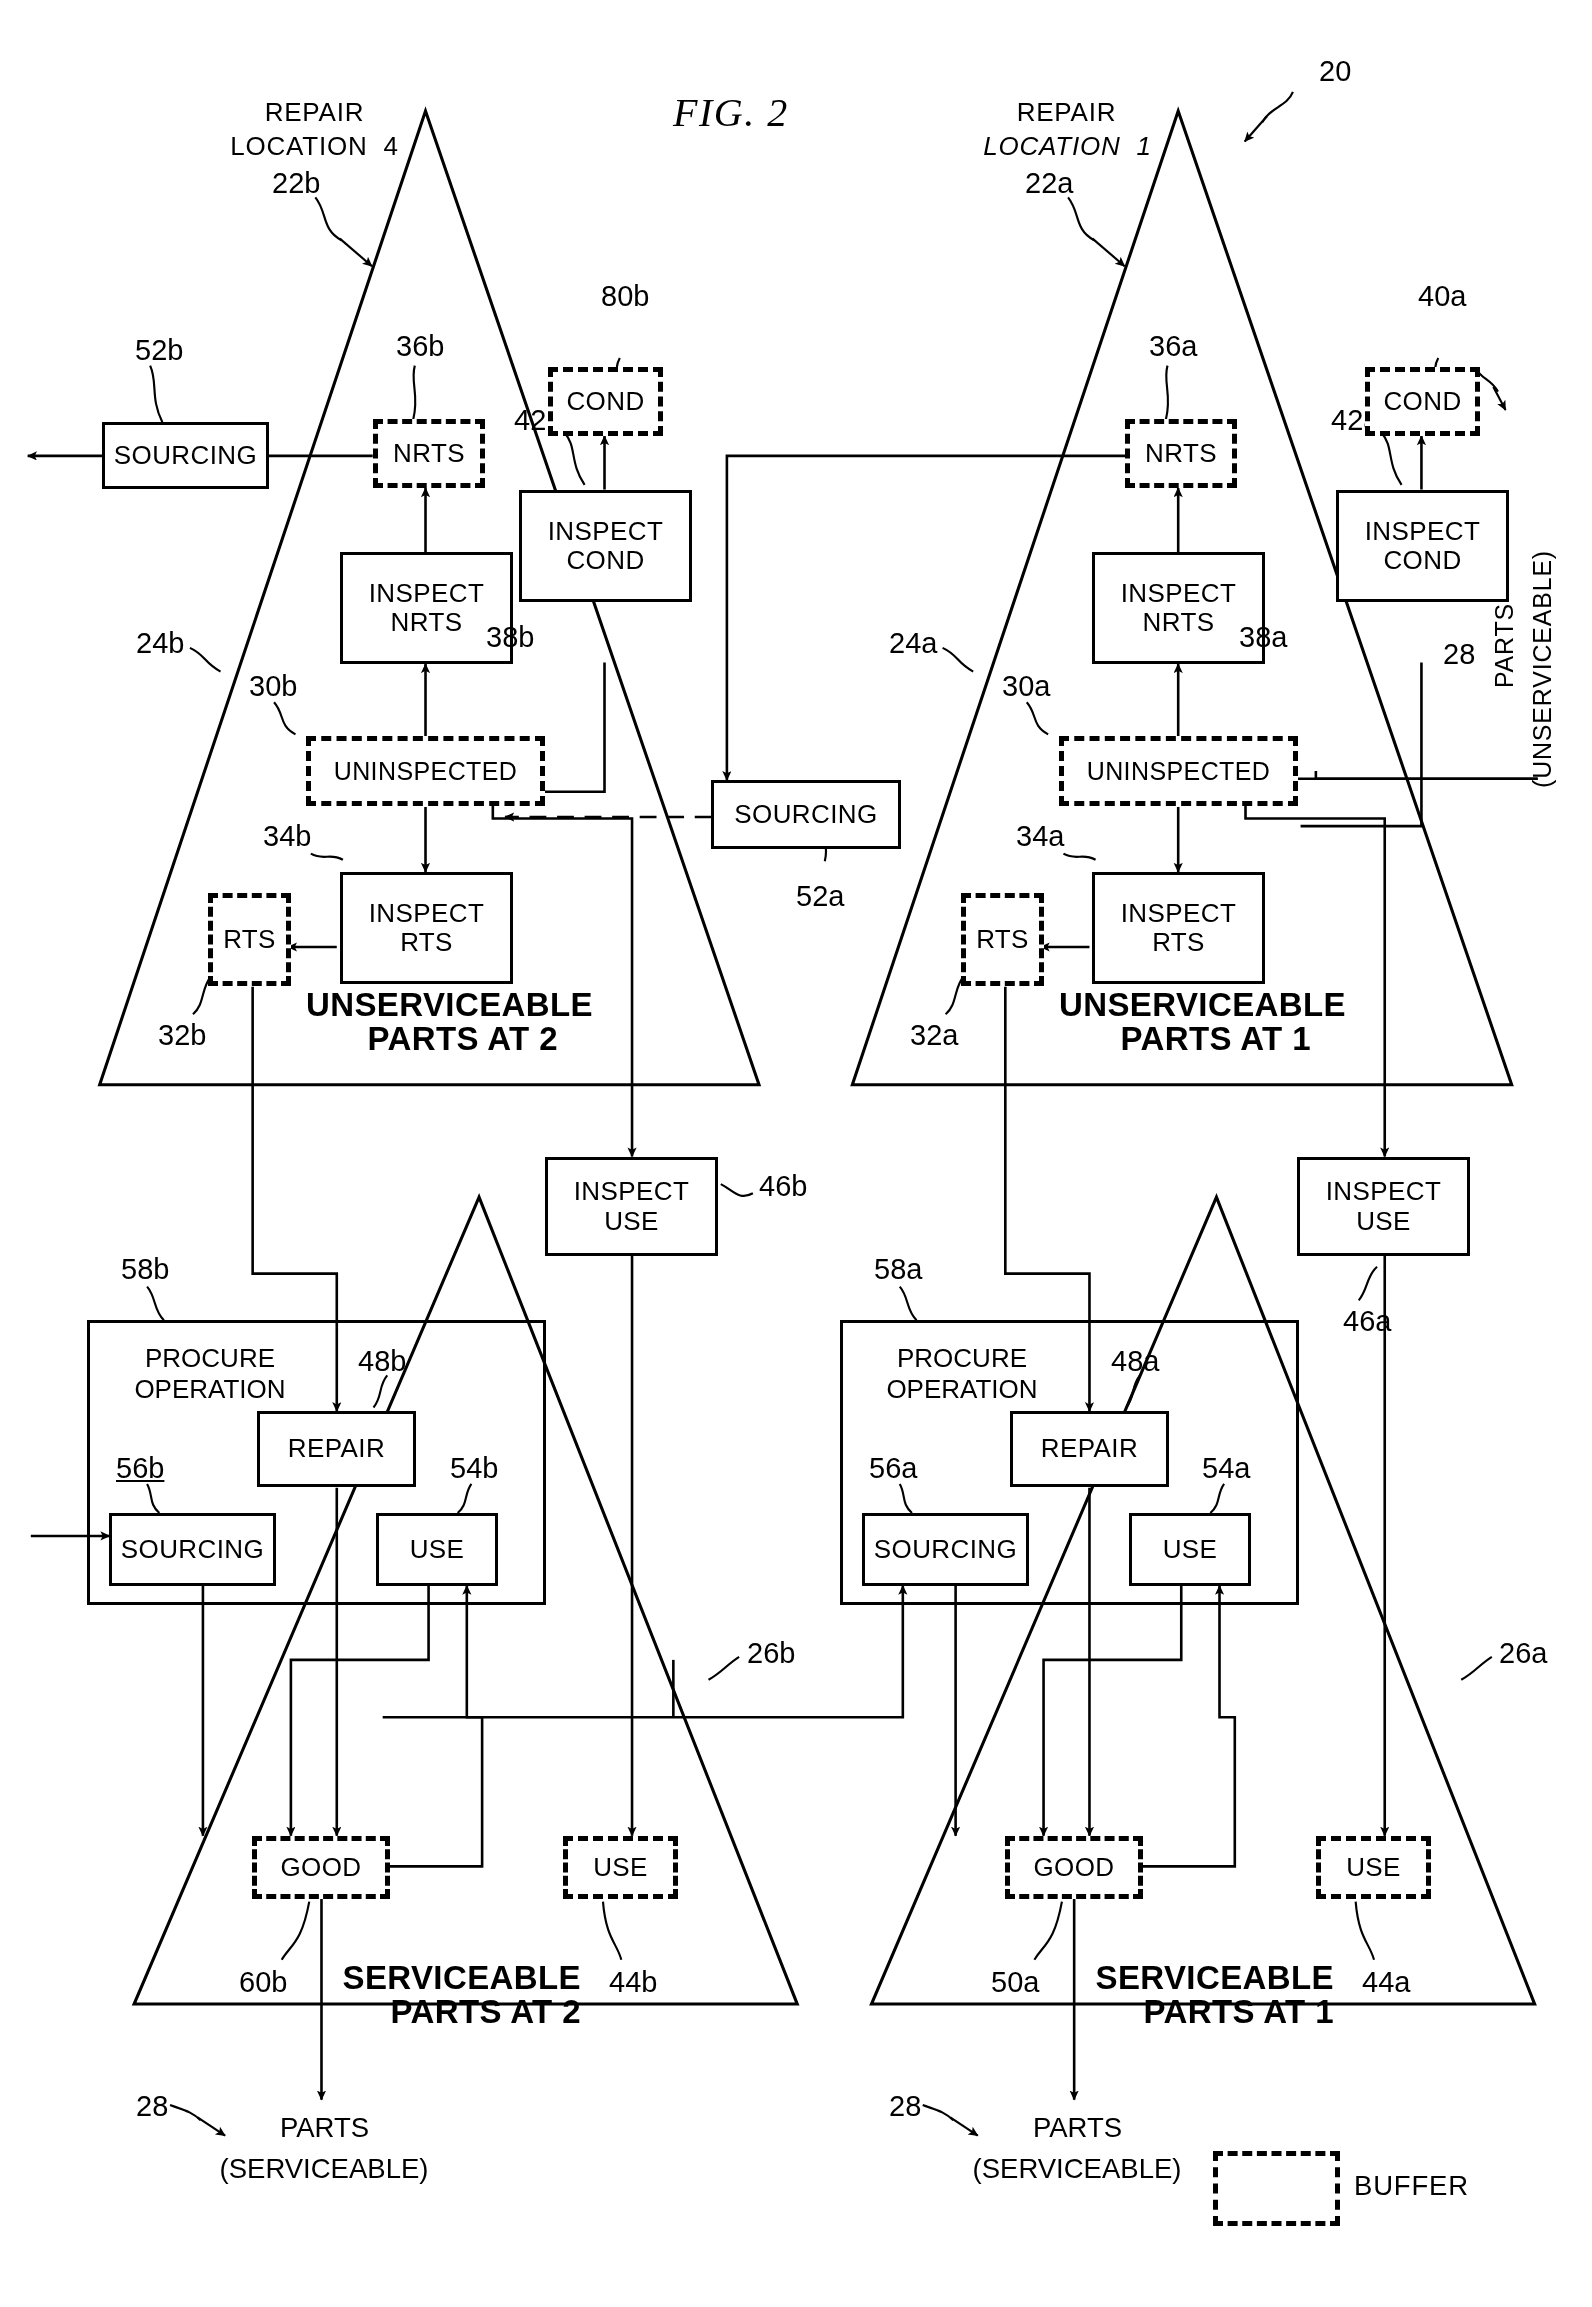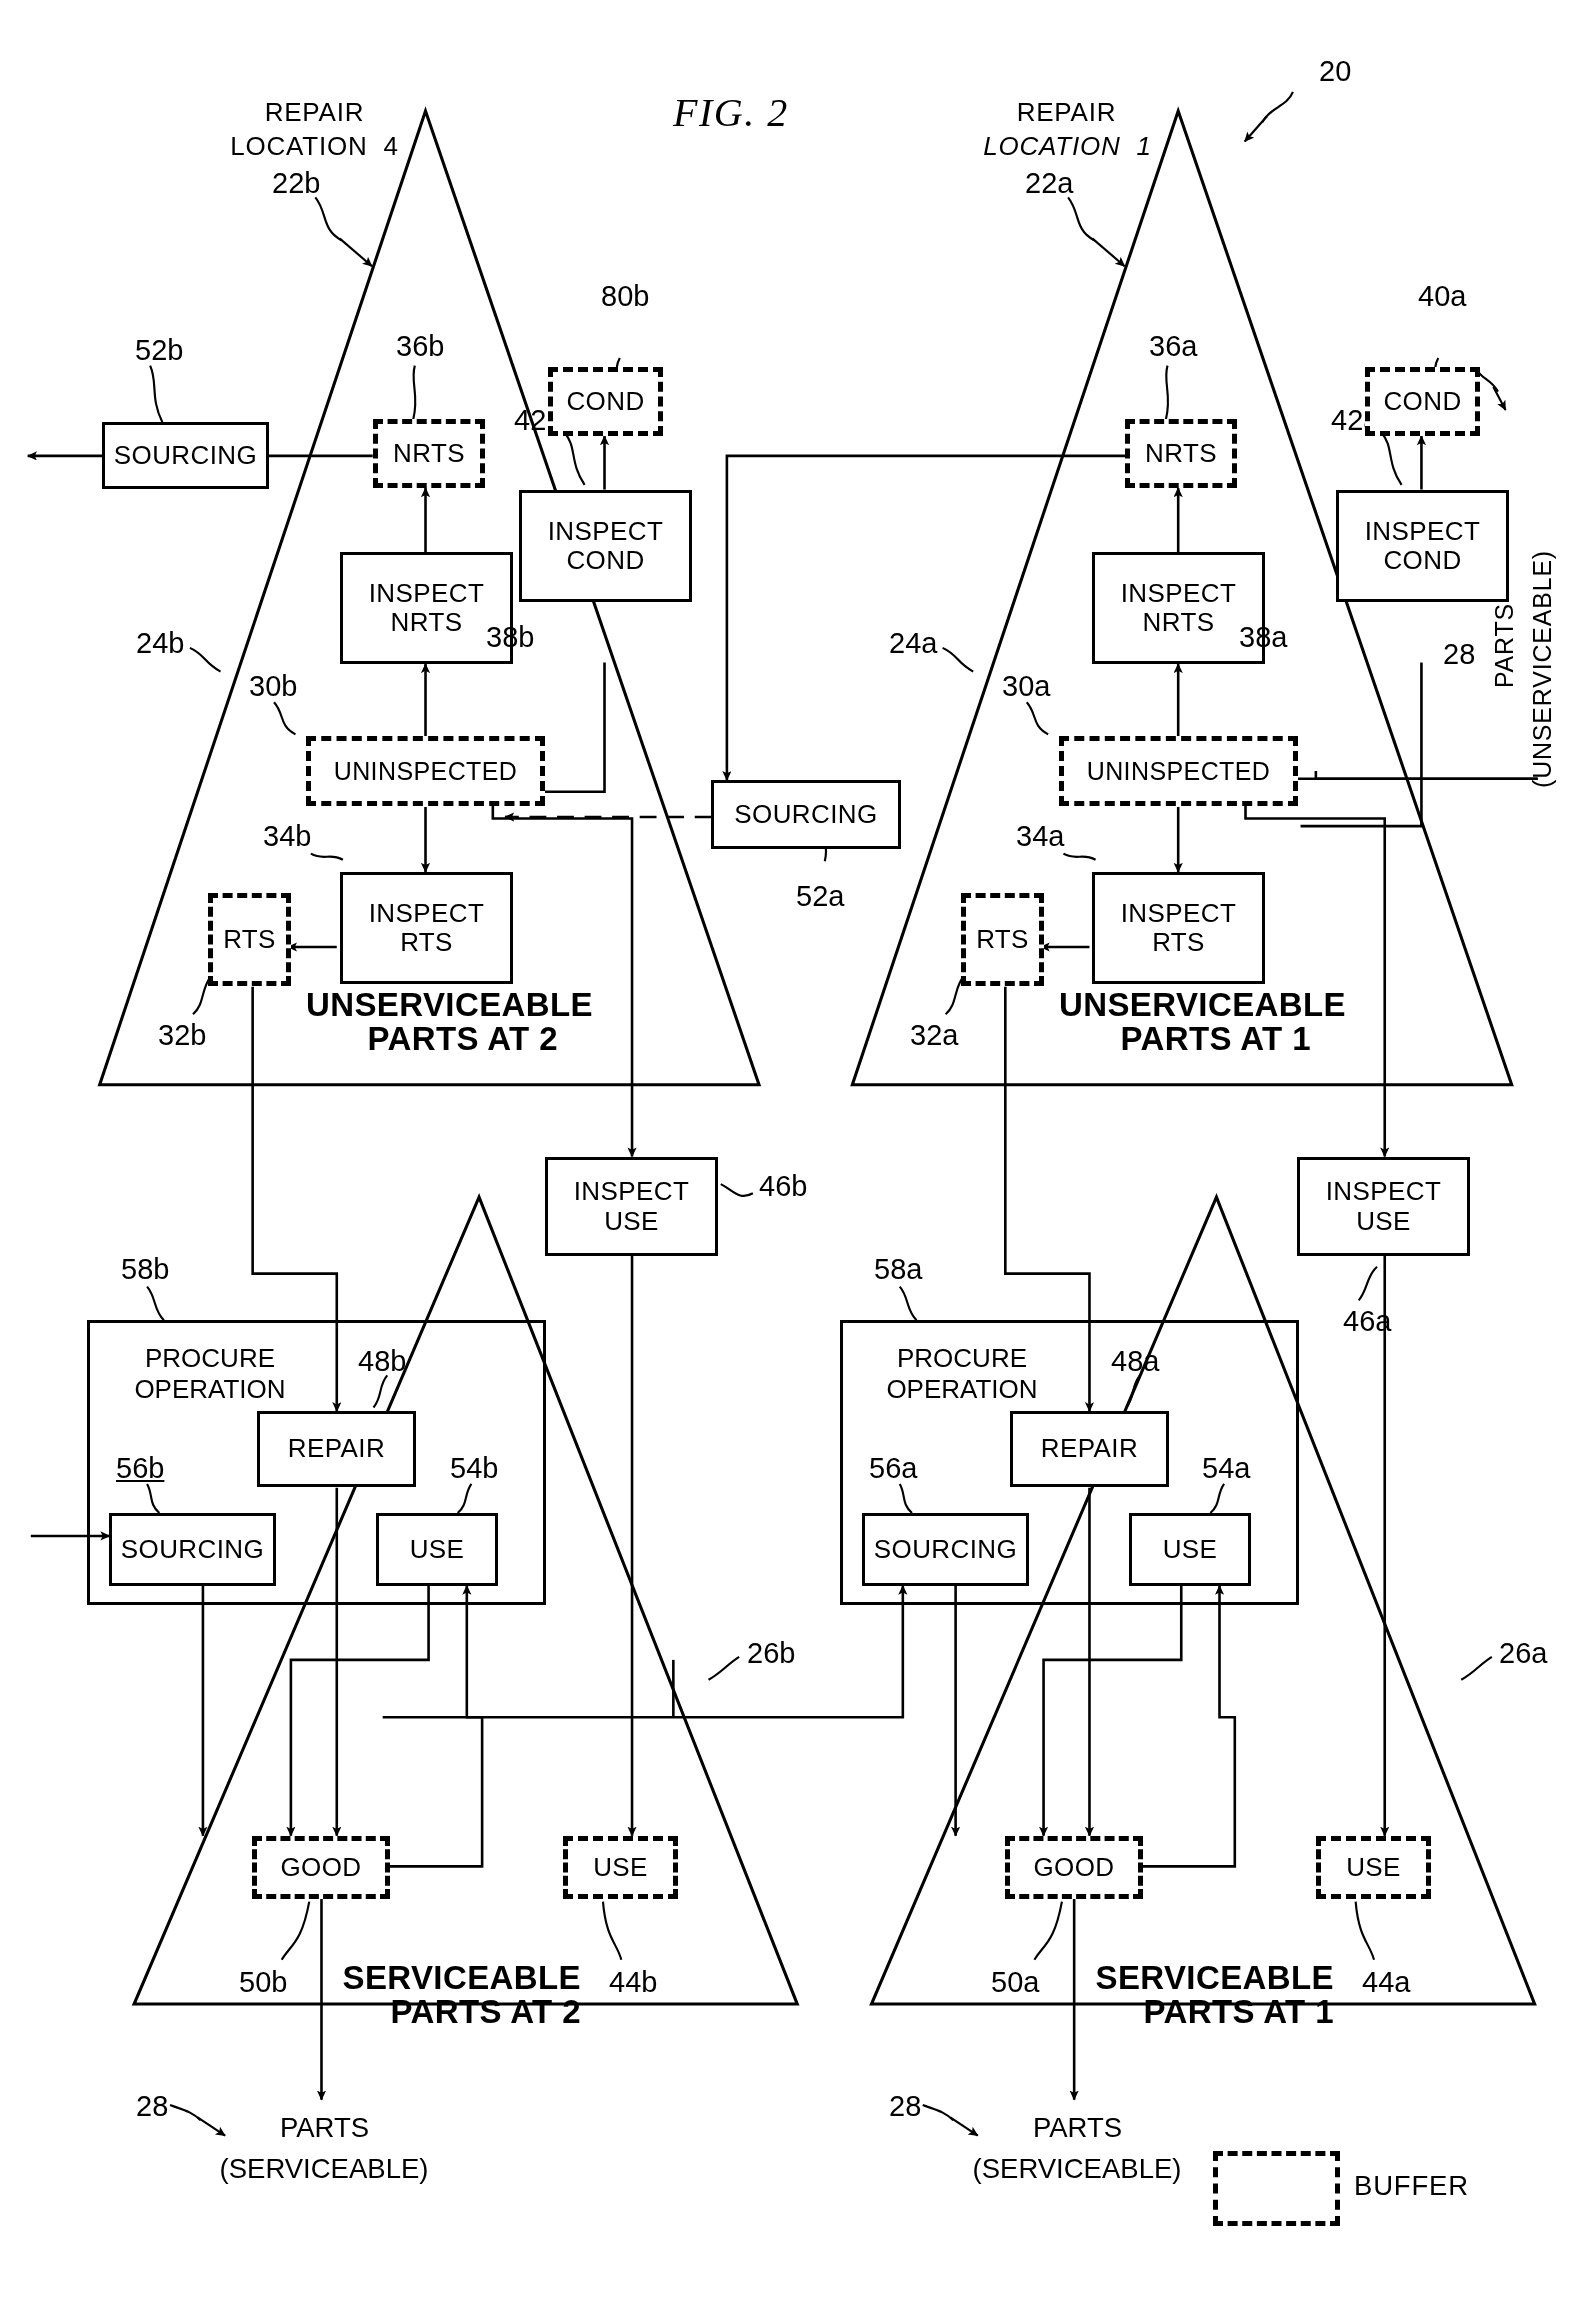--- a/index.html
+++ b/index.html
@@ -326,21 +326,21 @@
   <div class="dbox" style="left:208px;top:893px;width:83px;height:93px;"></div>
   <div class="boxtxt" style="left:208px;top:893px;width:83px;height:93px;">RTS</div>
   <div class="lbl ref" style="left:158px;top:1019px;">32b</div>
 
   <div class="dbox" style="left:961px;top:893px;width:83px;height:93px;"></div>
   <div class="boxtxt" style="left:961px;top:893px;width:83px;height:93px;">RTS</div>
   <div class="lbl ref" style="left:910px;top:1019px;">32a</div>
 
   <div class="dbox" style="left:252px;top:1836px;width:138px;height:63px;"></div>
   <div class="boxtxt" style="left:252px;top:1836px;width:138px;height:63px;">GOOD</div>
-  <div class="lbl ref" style="left:239px;top:1966px;">50b</div>
+  <div class="lbl ref" style="left:239px;top:1966px;">60b</div>
 
   <div class="dbox" style="left:1005px;top:1836px;width:138px;height:63px;"></div>
   <div class="boxtxt" style="left:1005px;top:1836px;width:138px;height:63px;">GOOD</div>
   <div class="lbl ref" style="left:991px;top:1966px;">50a</div>
 
   <div class="dbox" style="left:563px;top:1836px;width:115px;height:63px;"></div>
   <div class="boxtxt" style="left:563px;top:1836px;width:115px;height:63px;">USE</div>
   <div class="lbl ref" style="left:609px;top:1966px;">44b</div>
 
   <div class="dbox" style="left:1316px;top:1836px;width:115px;height:63px;"></div>

